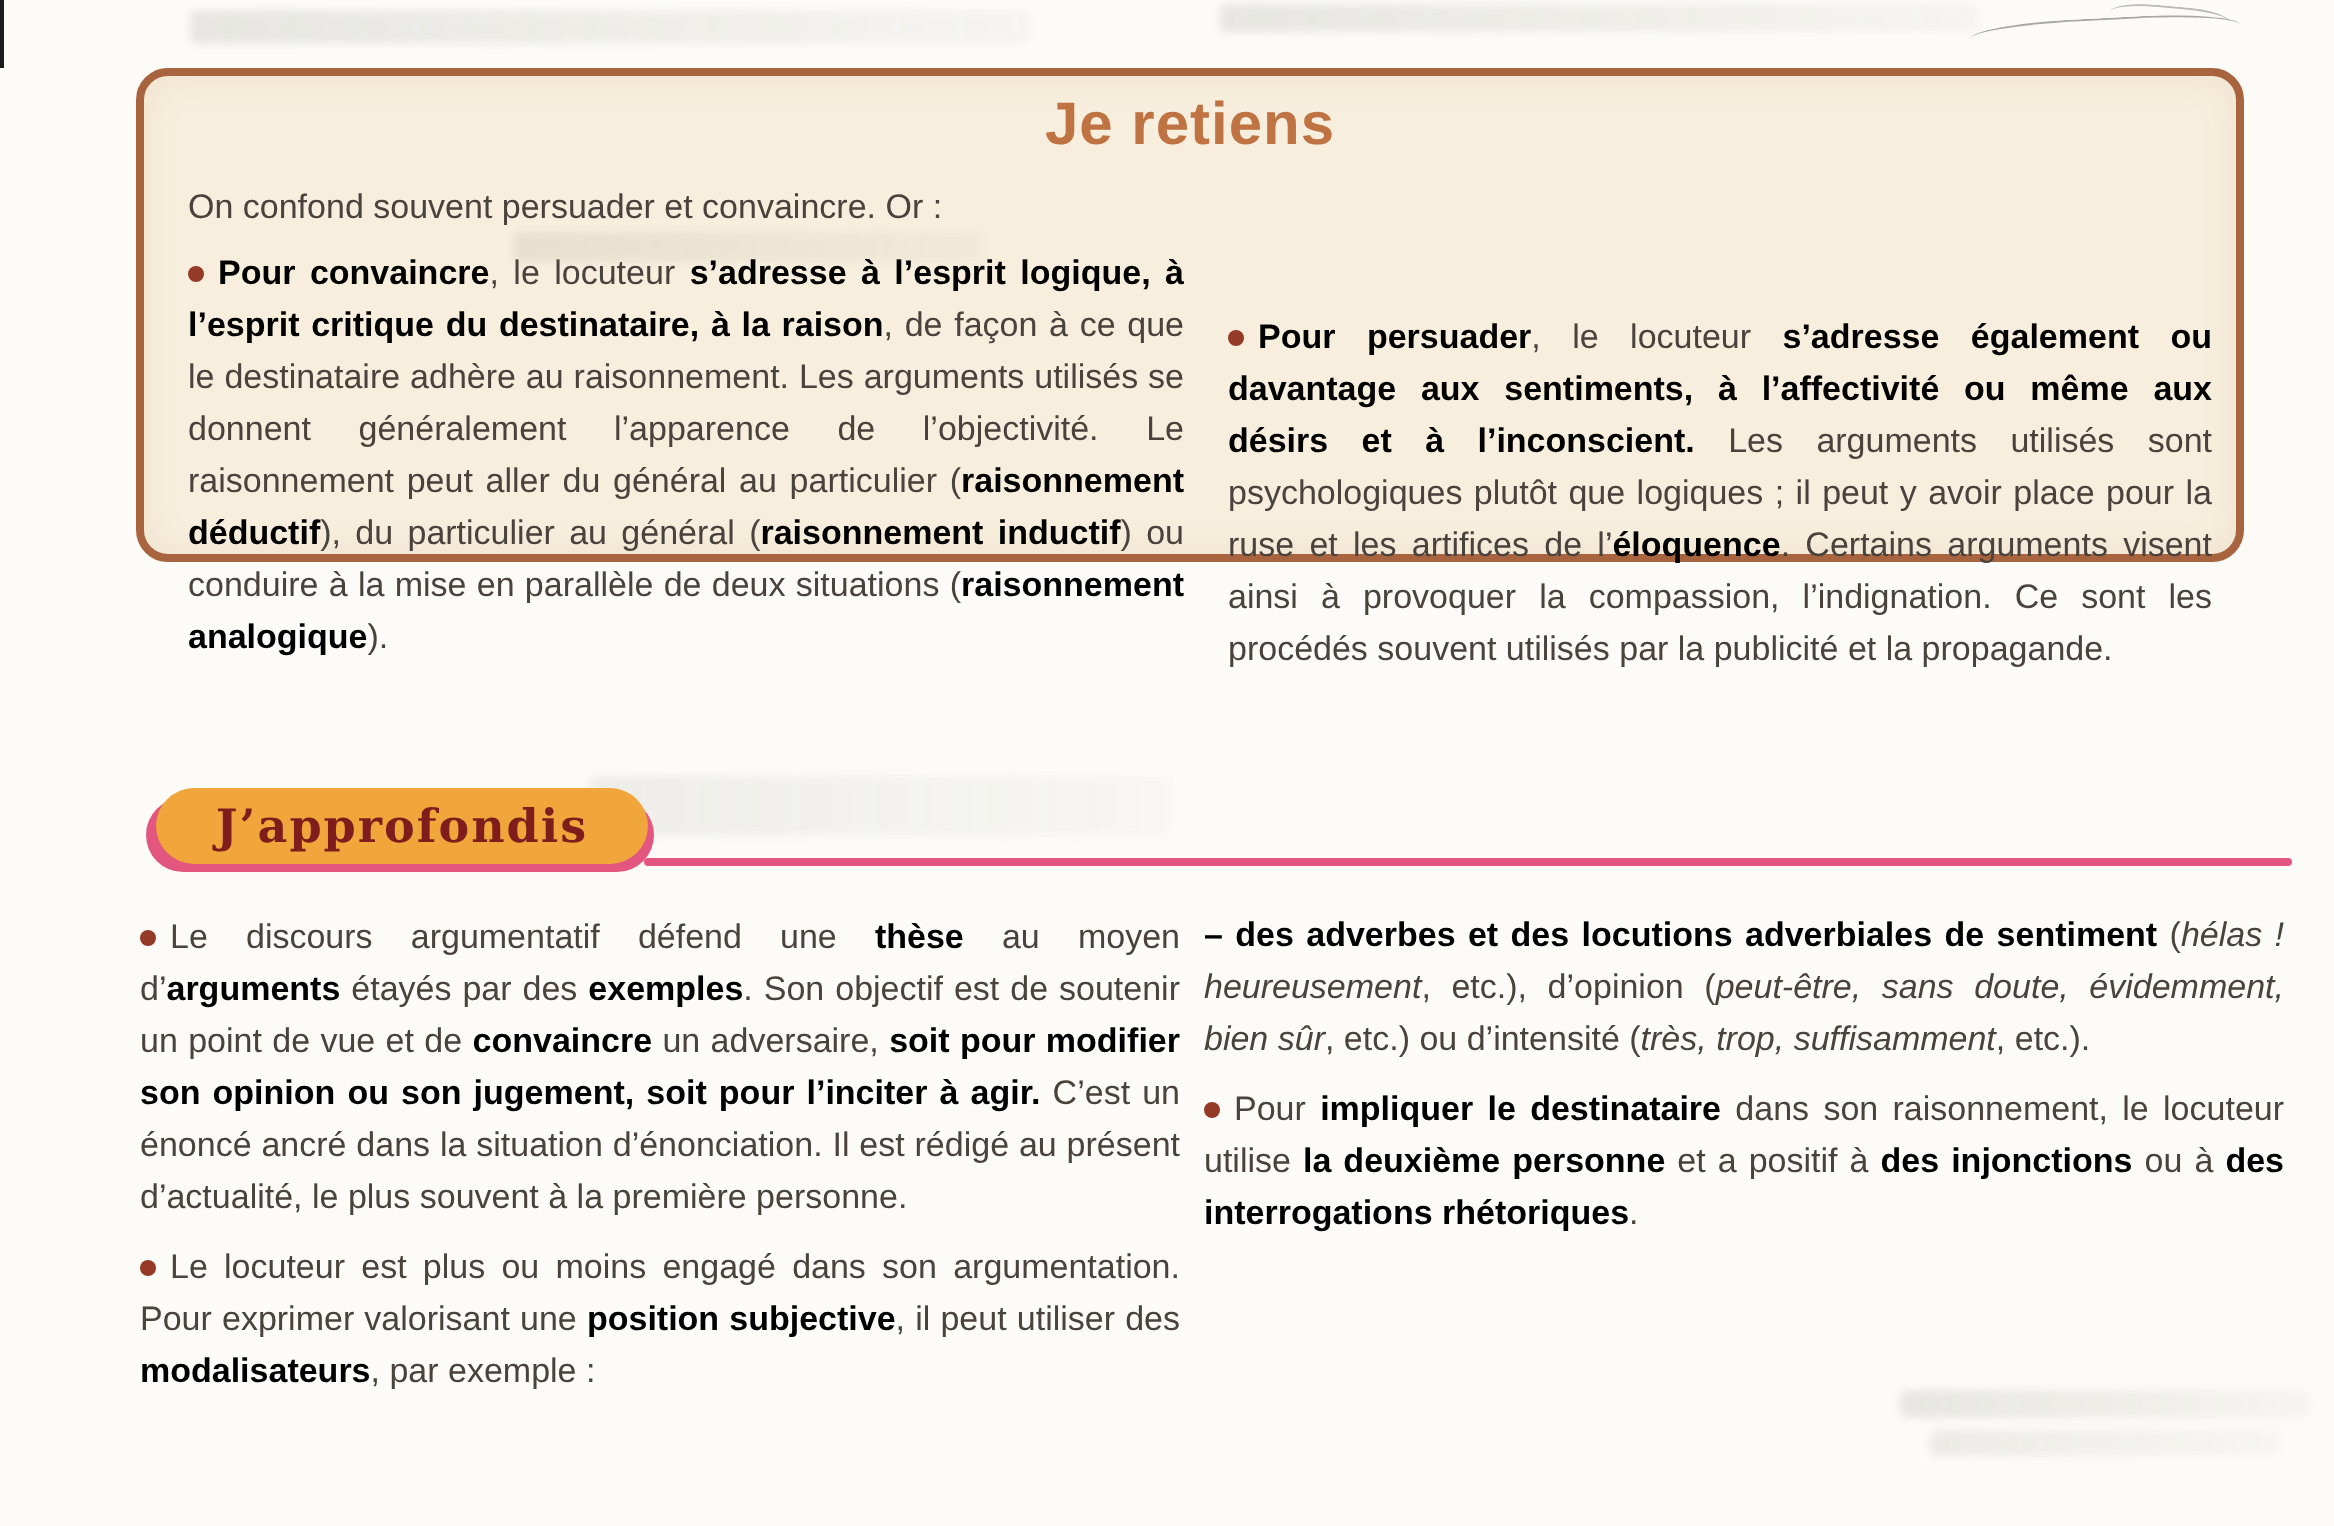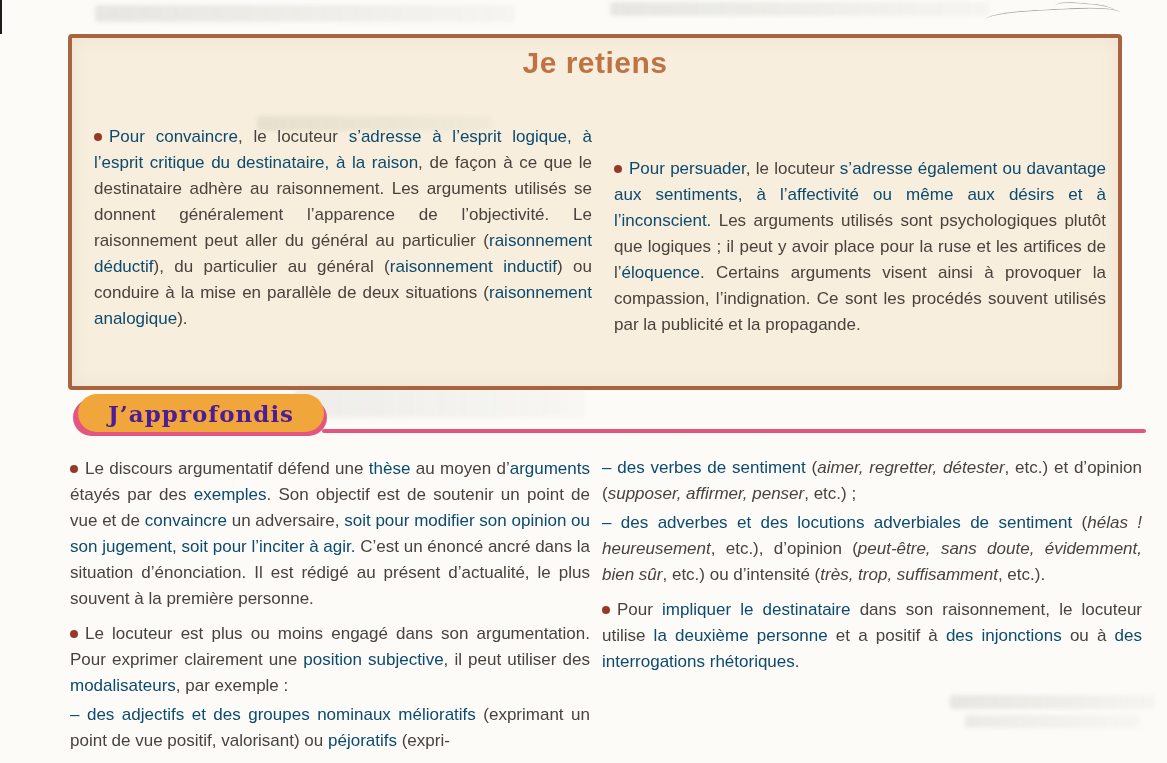--- a/index.html
+++ b/index.html
@@ -4,55 +4,55 @@
 <style>
   html,body { margin:0; padding:0; background:#e8e6e2; }
   .page {
     position:relative; width:1167px; height:763px; margin:0 auto;
     background:#fcfbf8; overflow:hidden;
     font-family:"Liberation Sans", sans-serif; color:#48403a;
   }
 
   
   .retiens-box {
-    position:absolute; left:68px; top:34px; width:1054px; height:356px;
+    position:absolute; left:68px; top:34px; width:1054px; height:247px;
     background:#f7eedd;
-    border:4px solid #a8643f; border-radius:4px; box-sizing:border-box;
+    border:4px solid #a8643f; border-radius:16px; box-sizing:border-box;
     box-shadow: inset 0 0 18px rgba(180,130,90,0.10);
   }
   .retiens-title {
     position:absolute; top:8px; left:0; right:0; text-align:center;
     font-size:30px; font-weight:bold; color:#bf7342; letter-spacing:0.5px;
   }
   .retiens-intro { position:absolute; left:22px; top:56px; font-size:17px; color:#4a423c; }
   .retiens-col-left  { position:absolute; left:22px;  top:86px; width:498px; }
   .retiens-col-right { position:absolute; left:542px; top:86px; width:492px;margin-top:32px; }
 
   
   .para { font-size:17px; line-height:26px; text-align:justify; margin-top:9px; color:#4a423c; }
   .para:first-child { margin-top:0; }
   .para.cont { margin-top:3px; }
-  .b { font-weight:normal; color:#0c4a6e; }
+  .b { font-weight:bold; color:#000000; }
   .i { font-style:italic; }
   .bullet {
     display:inline-block; width:8px; height:8px; border-radius:50%;
     background:#963a28; margin-right:7px; position:relative; top:-1px;
   }
 
   
   .pill-outline {
     position:absolute; left:73px; top:399px; width:254px; height:37px;
     background:#e2567f; border-radius:20px;
   }
   .pill {
     position:absolute; left:78px; top:394px; width:246px; height:38px;
     background:#f0a63a; border-radius:19px;
     display:flex; align-items:center; justify-content:center;
     font-family:"DejaVu Serif", serif; font-weight:bold; font-size:23px;
-    color:#4c1d95; letter-spacing:1px;
+    color:#7f1d1d; letter-spacing:1px;
   }
   .header-line {
     position:absolute; left:322px; top:429px; width:824px; height:4px;
     background:#e2567f; border-radius:2px;
   }
 
   
   .appro-col-left  { position:absolute; left:70px;  top:456px; width:520px; }
   .appro-col-right { position:absolute; left:602px; top:452px; width:540px; }
 
@@ -86,41 +86,40 @@
 
   <div class="edge-line"></div>
   <div class="ghost g1"></div>
   <div class="ghost g2"></div>
   <div class="scribble"></div>
   <div class="scribble2"></div>
 
   <div class="retiens-box">
     <div class="ghost g3" style="position:absolute;"></div>
     <div class="retiens-title">Je retiens</div>
+    <div class="retiens-intro">On confond souvent persuader et convaincre. Or :</div>
     <div class="retiens-col-left">
         <div class="para"><span class="bullet"></span><span class="b">Pour convaincre</span><span>, le locuteur </span><span class="b">s’adresse à l’esprit logique, à l’esprit critique du destinataire, à la raison</span><span>, de façon à ce que le destinataire adhère au raisonnement. Les arguments utilisés se donnent généralement l’apparence de l’objectivité. Le raisonnement peut aller du général au particulier (</span><span class="b">raisonnement déductif</span><span>), du particulier au général (</span><span class="b">raisonnement inductif</span><span>) ou conduire à la mise en parallèle de deux situations (</span><span class="b">raisonnement analogique</span><span>).</span></div>
       </div>
     <div class="retiens-col-right">
         <div class="para"><span class="bullet"></span><span class="b">Pour persuader</span><span>, le locuteur </span><span class="b">s’adresse également ou davantage aux sentiments, à l’affectivité ou même aux désirs et à l’inconscient.</span><span> Les arguments utilisés sont psychologiques plutôt que logiques ; il peut y avoir place pour la ruse et les artifices de l’</span><span class="b">éloquence</span><span>. Certains arguments visent ainsi à provoquer la compassion, l’indignation. Ce sont les procédés souvent utilisés par la publicité et la propagande.</span></div>
       </div>
   </div>
 
   <div class="ghost g4"></div>
 
   <div class="pill-outline"></div>
   <div class="pill">J’approfondis</div>
   <div class="header-line"></div>
 
   <div class="appro-col-left">
       <div class="para"><span class="bullet"></span><span>Le discours argumentatif défend une </span><span class="b">thèse</span><span> au moyen d’</span><span class="b">arguments</span><span> étayés par des </span><span class="b">exemples</span><span>. Son objectif est de soutenir un point de vue et de </span><span class="b">convaincre</span><span> un adversaire, </span><span class="b">soit pour modifier son opinion ou son jugement, soit pour l’inciter à agir.</span><span> C’est un énoncé ancré dans la situation d’énonciation. Il est rédigé au présent d’actualité, le plus souvent à la première personne.</span></div>
-      <div class="para"><span class="bullet"></span><span>Le locuteur est plus ou moins engagé dans son argumentation. Pour exprimer clairement une </span><span class="b">position subjective</span><span>, il peut utiliser des </span><span class="b">modalisateurs</span><span>, par exemple :</span></div>
-      <div class="para cont"><span class="b">– des adjectifs et des groupes nominaux mélioratifs</span><span> (exprimant un point de vue positif, valorisant) ou </span><span class="b">péjoratifs</span><span> (expri-</span></div>
+      <div class="para"><span class="bullet"></span><span>Le locuteur est plus ou moins engagé dans son argumentation. Pour exprimer valorisant une </span><span class="b">position subjective</span><span>, il peut utiliser des </span><span class="b">modalisateurs</span><span>, par exemple :</span></div>
     </div>
   <div class="appro-col-right">
-      <div class="para cont"><span class="b">– des verbes de sentiment</span><span> (</span><span class="i">aimer, regretter, détester</span><span>, etc.) et d’opinion (</span><span class="i">supposer, affirmer, penser</span><span>, etc.) ;</span></div>
       <div class="para cont"><span class="b">– des adverbes et des locutions adverbiales de sentiment</span><span> (</span><span class="i">hélas ! heureusement</span><span>, etc.), d’opinion (</span><span class="i">peut-être, sans doute, évidemment, bien sûr</span><span>, etc.) ou d’intensité (</span><span class="i">très, trop, suffisamment</span><span>, etc.).</span></div>
       <div class="para"><span class="bullet"></span><span>Pour </span><span class="b">impliquer le destinataire</span><span> dans son raisonnement, le locuteur utilise </span><span class="b">la deuxième personne</span><span> et a positif à </span><span class="b">des injonctions</span><span> ou à </span><span class="b">des interrogations rhétoriques</span><span>.</span></div>
     </div>
 
   <div class="ghost g5"></div>
   <div class="ghost g6"></div>
 
 </div>
 
 </body></html>

